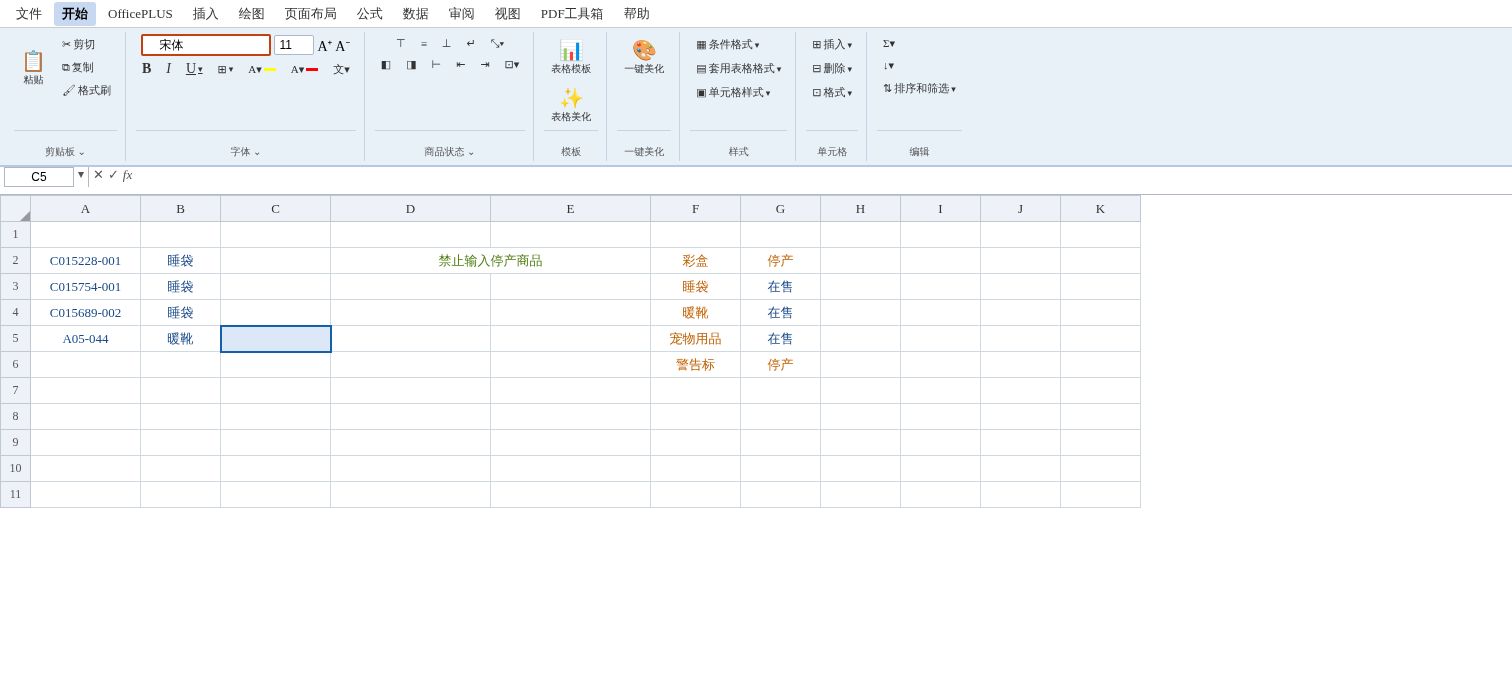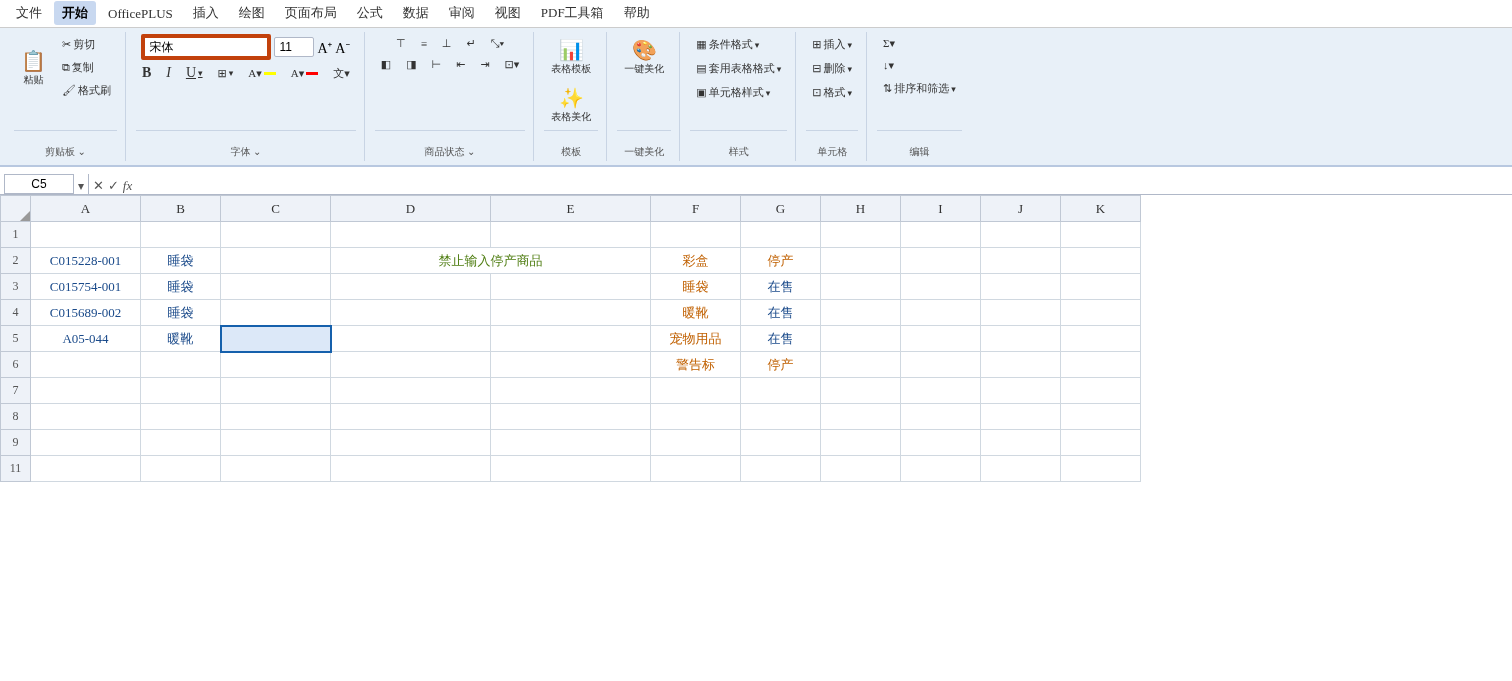--- a/index.html
+++ b/index.html
@@ -3,21 +3,21 @@
   <meta charset="utf-8">
   <style>
     * { box-sizing: border-box; margin: 0; padding: 0; }
     body { font-family: '宋体', SimSun, serif; font-size: 12px; background: #fff; overflow: hidden; }
 
     
     .menu-bar {
       background: #fff;
       border-bottom: 1px solid #ccc;
       display: flex;
-      align-items: flex-end;
+      align-items: center;
       padding: 2px 8px;
       height: 28px;
       gap: 4px;
     }
     .menu-item {
       padding: 3px 8px;
       cursor: pointer;
       font-size: 13px;
       border-radius: 3px;
       color: #333;
@@ -81,40 +81,40 @@
       font-size: 11px;
       color: #333;
       border: 1px solid transparent;
       background: transparent;
       gap: 2px;
       white-space: nowrap;
     }
 
     
     .font-name-box {
-      border: 4px solid #c2410c;
-      padding: 2px 4px;
+      border: 2px solid #c2410c;
+      padding: 2px 16px;
       font-size: 12px;
       width: 130px;
       background: #fff;
       border-radius: 2px;
     }
     .font-size-box {
       border: 1px solid #b0b8c8;
       padding: 2px 4px;
       font-size: 12px;
       width: 40px;
       background: #fff;
       border-radius: 2px;
     }
 
     
     .formula-bar {
       display: flex;
-      align-items: flex-end;
+      align-items: flex-start;
       height: 28px;
       background: #fff;
       border-bottom: 1px solid #b0b8c8;
       padding: 0 4px;
       gap: 4px;
     }
     .cell-ref-box {
       border: 1px solid #b0b8c8;
       padding: 2px 6px;
       font-size: 12px;
@@ -579,20 +579,34 @@
           <td></td>
           <td></td>
           <td></td>
           <td></td>
           <td></td>
           <td></td>
           <td></td>
           <td></td>
       </tr>
       <tr>
+        <th class="row-num">10</th>
+        <td></td>
+          <td></td>
+          <td></td>
+          <td></td>
+          <td></td>
+          <td></td>
+          <td></td>
+          <td></td>
+          <td></td>
+          <td></td>
+          <td></td>
+      </tr>
+      <tr>
         <th class="row-num">11</th>
         <td></td>
           <td></td>
           <td></td>
           <td></td>
           <td></td>
           <td></td>
           <td></td>
           <td></td>
           <td></td>

